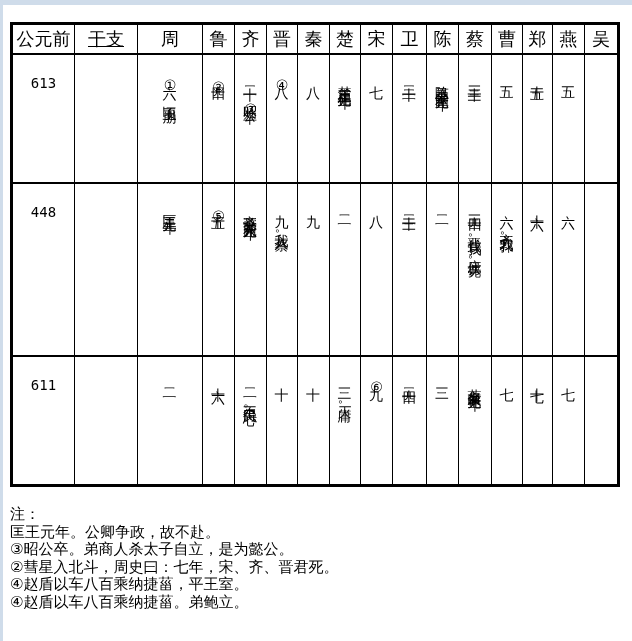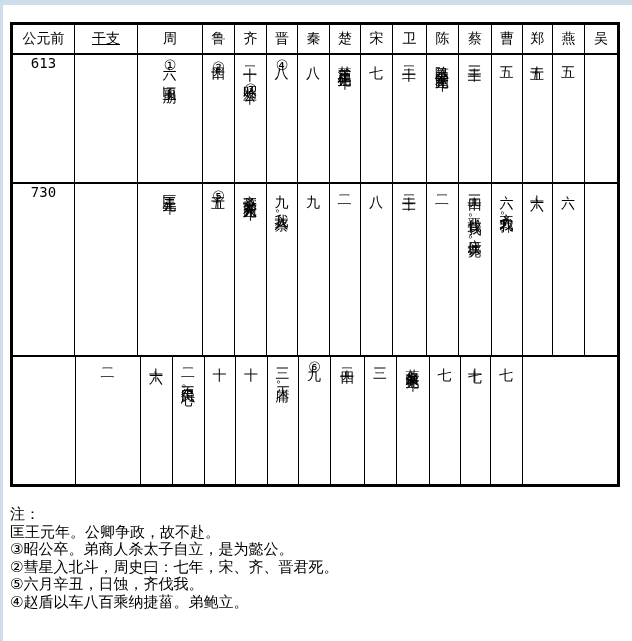--- a/index.html
+++ b/index.html
@@ -27,23 +27,23 @@
     display:flex;justify-content:center;align-items:flex-start;
     overflow:hidden;
   }
   .cell:last-child{border-right:none;}
   .c0{width:62px;}.c1{width:63px;text-decoration:underline;}.c2{width:65px;}.c3{width:32px;}
   .c4{width:32px;}.c5{width:31px;}.c6{width:32px;}.c7{width:31px;}
   .c8{width:32px;}.c9{width:34px;}.c10{width:32px;}.c11{width:33px;}
   .c12{width:31px;}.c13{width:30px;}.c14{width:32px;}.c15{flex:1;}
 
   .rh .cell{align-items:center;}
-  .th span{font-size:14px;white-space:nowrap;text-align:right;}
-
-  .td{padding-top:0;}
+  .th span{font-size:18px;white-space:nowrap;text-align:right;}
+
+  .td{padding-top:20px;}
   .td span.v{
     writing-mode:vertical-rl;text-orientation:upright;
     font-size:14px;line-height:1.15;letter-spacing:2px;white-space:pre;
   }
   .td span.hz{
     font-size:14px;font-family:"DejaVu Sans Mono","Liberation Mono",monospace;
   }
 
   .notes{
     position:absolute;left:10px;top:506px;width:612px;
@@ -155,21 +155,21 @@
     <div class="cell td c14">
         <span class="v">五</span>
       </div>
     <div class="cell td c15">
         <span class="v"></span>
       </div>
   </div>
 
   <div class="row r1">
     <div class="cell td c0">
-        <span class="hz">730</span>
+        <span class="hz">448</span>
       </div>
     <div class="cell td c1">
         <span class="v"></span>
       </div>
     <div class="cell td c2">
         <span class="v">匡王元年</span>
       </div>
     <div class="cell td c3">
         <span class="v">十五⑤</span>
       </div>
@@ -205,20 +205,23 @@
       </div>
     <div class="cell td c14">
         <span class="v">六</span>
       </div>
     <div class="cell td c15">
         <span class="v"></span>
       </div>
   </div>
 
   <div class="row r2">
+    <div class="cell td c0">
+        <span class="hz">611</span>
+      </div>
     <div class="cell td c1">
         <span class="v"></span>
       </div>
     <div class="cell td c2">
         <span class="v">二</span>
       </div>
     <div class="cell td c3">
         <span class="v">十六</span>
       </div>
     <div class="cell td c4">
@@ -259,15 +262,15 @@
       </div>
   </div>
 
 </div>
 
 <div class="notes">
   <div>注：</div>
   <div>匡王元年。公卿争政，故不赴。</div>
   <div>③昭公卒。弟商人杀太子自立，是为懿公。</div>
   <div>②彗星入北斗，周史曰：七年，宋、齐、晋君死。</div>
-  <div>⑤六月辛丑，日蚀，齐伐我。</div>
+  <div>④赵盾以车八百乘纳捷菑，平王室。</div>
   <div>④赵盾以车八百乘纳捷菑。弟鲍立。</div>
 </div>
 
 </body></html>

